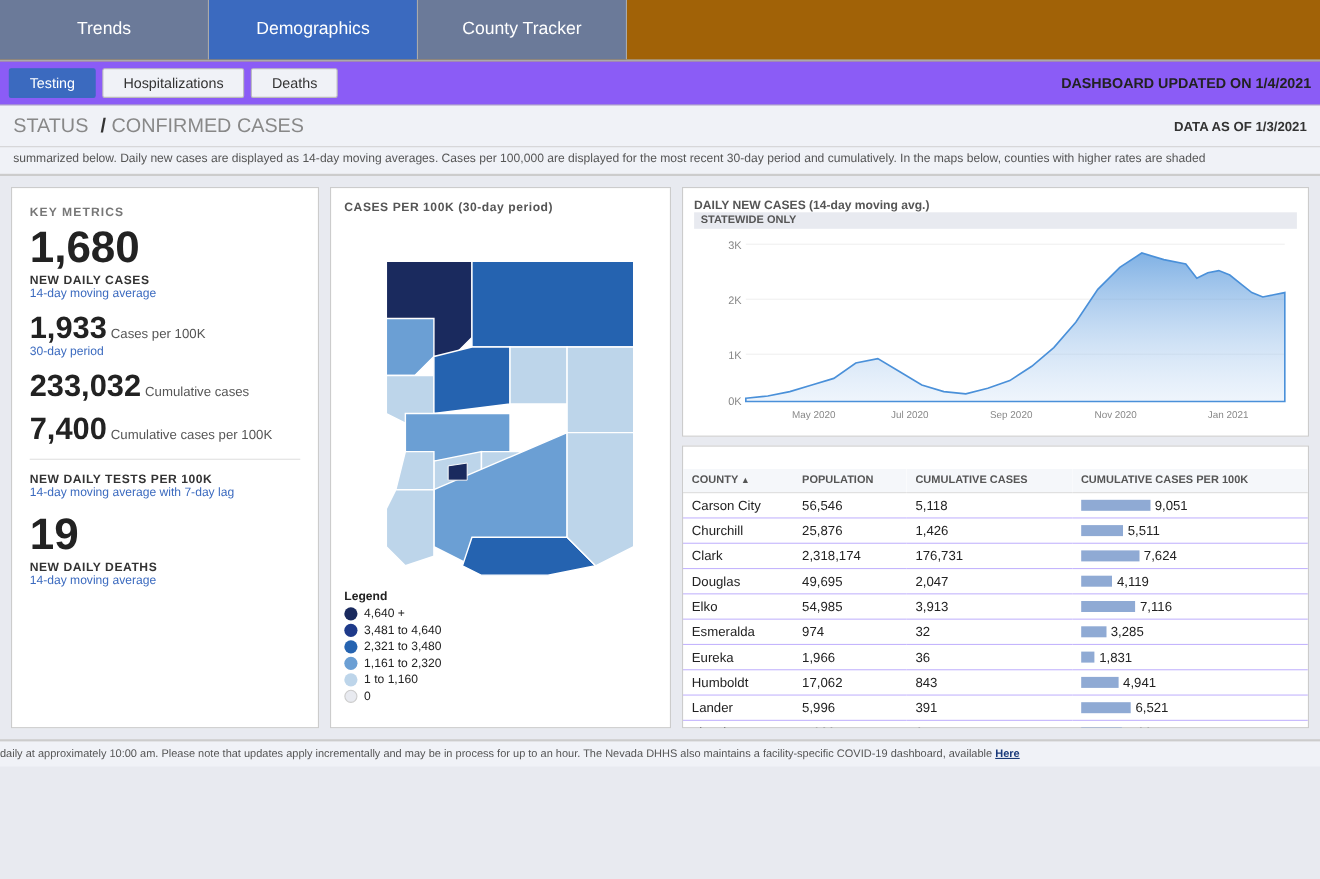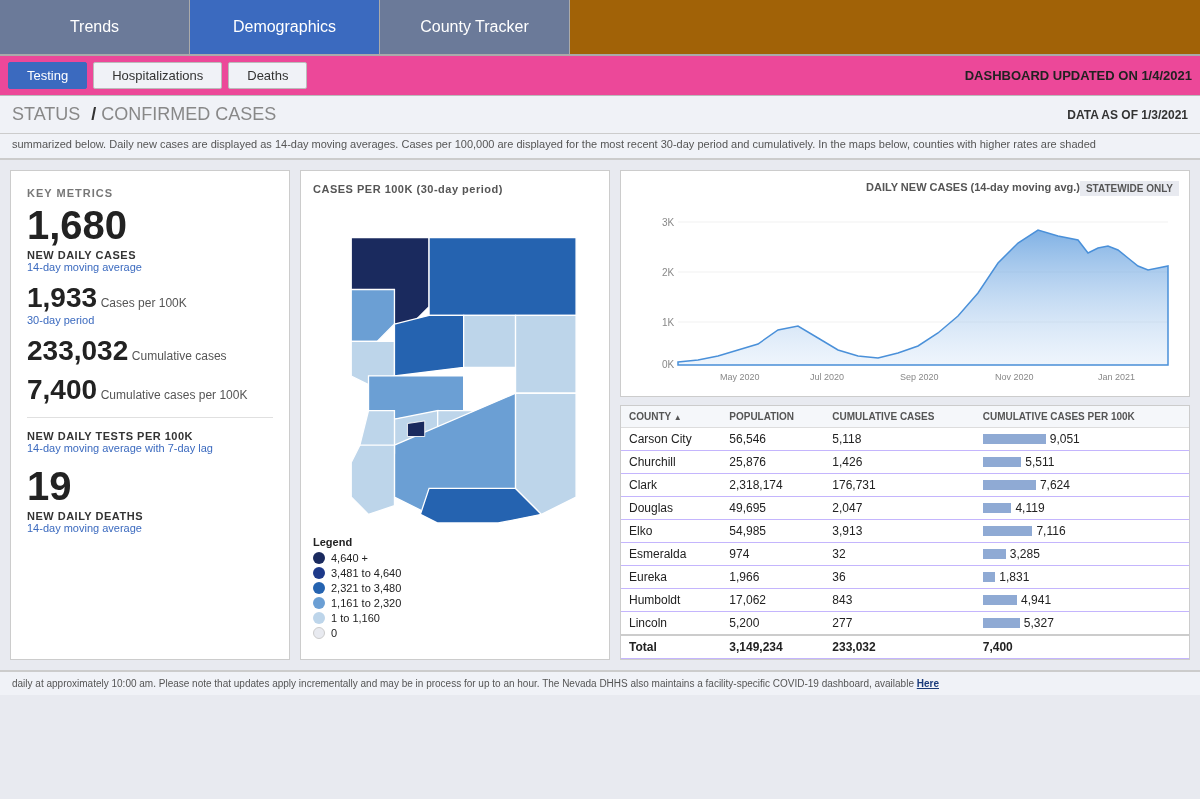--- a/index.html
+++ b/index.html
@@ -24,21 +24,21 @@
       font-size: 13px;
       color: #1a3a7a;
       text-decoration: underline;
       cursor: pointer;
       background: #dde2ec;
       display: flex;
       align-items: center;
     }
 
     
-    .sub-nav { display: flex; align-items: center; background: #ec4899; padding: 6px 8px; border-bottom: 1px solid #bbb; }
+    .sub-nav { display: flex; align-items: center; background: #8b5cf6; padding: 6px 8px; border-bottom: 1px solid #bbb; }
     .sub-nav .sub-tab {
       padding: 5px 18px;
       border: 1px solid #bbb;
       background: #f0f2f7;
       color: #333;
       margin-right: 6px;
       cursor: pointer;
       border-radius: 2px;
       font-size: 13px;
     }
@@ -72,25 +72,25 @@
     .divider { border-top: 1px solid #e0e0e0; margin: 12px 0; }
     .metric-group { margin-bottom: 8px; }
 
     
     .map-panel { background: #fff; min-width: 310px; max-width: 320px; padding: 12px; margin-right: 10px; border: 1px solid #ccc; }
     .panel-title { font-size: 11px; font-weight: bold; color: #555; margin-bottom: 8px; letter-spacing: 0.5px; }
 
     
     .right-panel { flex: 1; display: flex; flex-direction: column; gap: 0; }
     .chart-area { background: #fff; border: 1px solid #ccc; padding: 10px; margin-bottom: 8px; }
-    .chart-header { display: flex; justify-content: flex-end; font-size: 11px; font-weight: bold; color: #555; margin-bottom: 12px; }
+    .chart-header { display: flex; justify-content: flex-end; font-size: 11px; font-weight: bold; color: #555; margin-bottom: 0; flex-direction: column; }
     .table-area { background: #fff; border: 1px solid #ccc; flex: 1; overflow: hidden; }
 
     
-    .data-table { width: 100%; border-collapse: collapse; font-size: 12px; }
+    .data-table { width: 100%; border-collapse: collapse; font-size: 12px; margin-top: 20px; }
     .data-table th { background: #f5f7fa; padding: 5px 8px; text-align: left; font-size: 10px; color: #555; font-weight: bold; border-bottom: 1px solid #ddd; position: sticky; top: 0; }
     .data-table td { padding: 4px 8px; border-bottom: 1px solid #c4b5fd; }
     .data-table tr:last-child td { font-weight: bold; border-top: 2px solid #ccc; }
     .table-wrapper { max-height: 255px; overflow-y: auto; }
 
     
     .bar-cell { display: flex; align-items: center; gap: 4px; }
     .bar { height: 10px; background: #8faad4; display: inline-block; }
 
     
@@ -98,21 +98,21 @@
     .legend-item { display: flex; align-items: flex-start; gap: 6px; margin-bottom: 3px; }
     .legend-dot { width: 12px; height: 12px; border-radius: 50%; display: inline-block; }
 
     
     .map-svg { width: 100%; max-height: 320px; }
 
     
     .statewide-badge { font-size: 10px; font-weight: bold; color: #555; background: #e8eaf0; padding: 2px 6px; }
 
     
-    .footer-bar { background: #f0f2f7; padding: 6px 12px; font-size: 10px; color: #555; border-top: 2px solid #ccc; }
+    .footer-bar { background: #f0f2f7; padding: 6px 0; font-size: 10px; color: #555; border-top: 2px solid #ccc; }
     .footer-bar a { color: #1a3a7a; font-weight: bold; }
 
     .sort-arrow { font-size: 8px; color: #555; }
   </style>
 </head>
 <body>
 
 <div class="top-nav">
   <div class="tab">Trends</div>
   <div class="tab active">Demographics</div>
@@ -355,20 +355,28 @@
               </tr>
               <tr>
                 <td>Humboldt</td>
                 <td>17,062</td>
                 <td>843</td>
                 <td>
                   <div class="bar-cell"><span class="bar" style="width:34.3px"></span>4,941</div>
                 </td>
               </tr>
               <tr>
+                <td>Lander</td>
+                <td>5,996</td>
+                <td>391</td>
+                <td>
+                  <div class="bar-cell"><span class="bar" style="width:45.5px"></span>6,521</div>
+                </td>
+              </tr>
+              <tr>
                 <td>Lincoln</td>
                 <td>5,200</td>
                 <td>277</td>
                 <td>
                   <div class="bar-cell"><span class="bar" style="width:37.099999999999994px"></span>5,327</div>
                 </td>
               </tr>
               <tr>
     <td>Total</td>
     <td>3,149,234</td>

